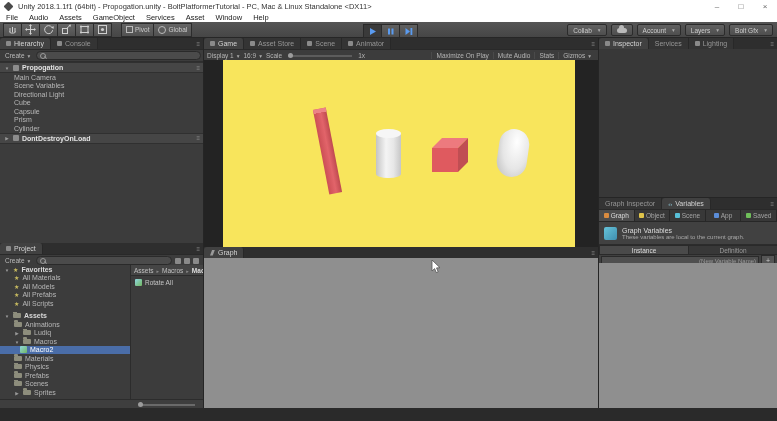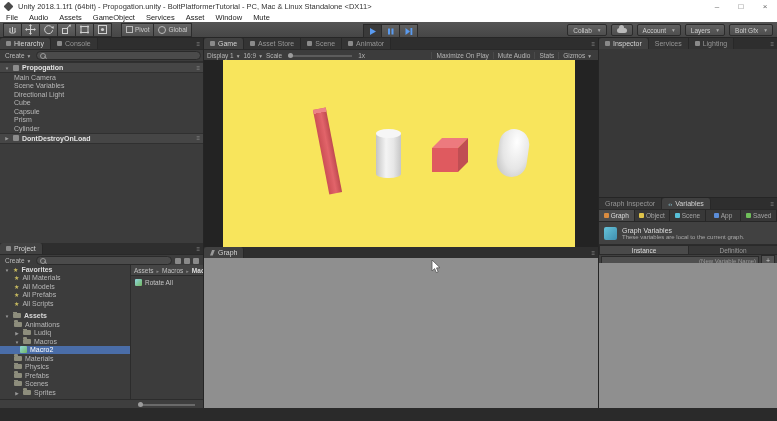--- a/index.html
+++ b/index.html
@@ -132,21 +132,21 @@
   </div>
 
   <div class="menubar">
     <span>File</span>
     <span>Audio</span>
     <span>Assets</span>
     <span>GameObject</span>
     <span>Services</span>
     <span>Asset</span>
     <span>Window</span>
-    <span>Mute</span>
+    <span>Help</span>
   </div>
 
   <div class="toolbar">
     <span class="tgrp">
       <span class="tbtn">
         <svg width="11" height="11">
             <path d="M3,8.5V4 M5.5,8.5V3 M8,8.5V4 M2.6,7.5c0,2.2 5.8,2.2 5.8,0" stroke="#cfcfcf" stroke-width="1" fill="none"></path>
           </svg>
       </span>
       <span class="tbtn">

